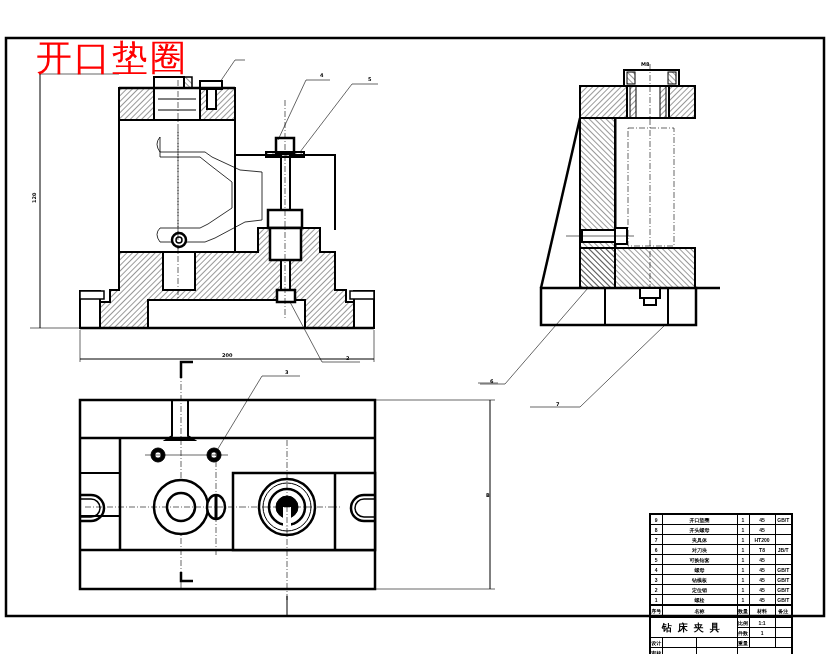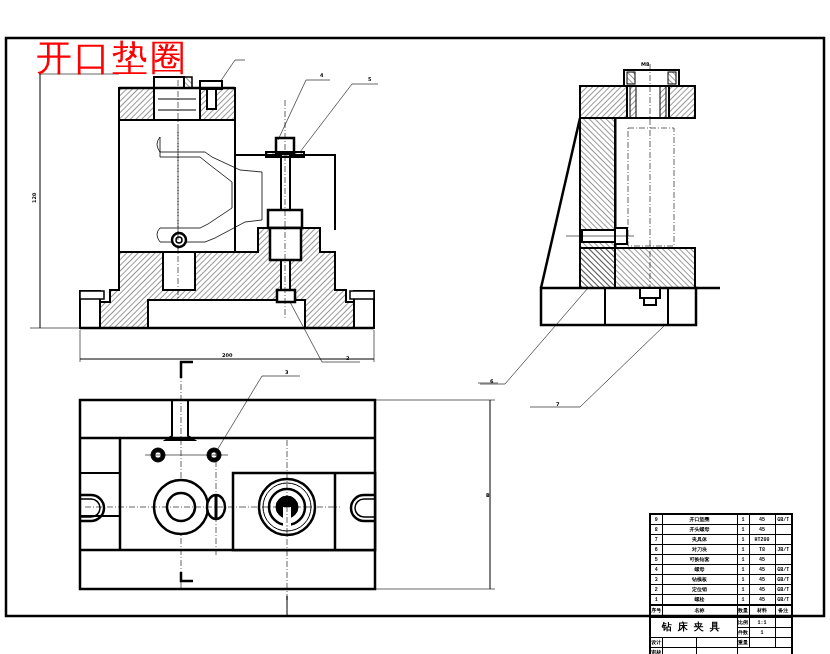--- a/index.html
+++ b/index.html
@@ -1,19 +1,19 @@
 <!DOCTYPE html>
 <html><head>
 <meta charset="utf-8">
 <style>
   html, body { margin:0; padding:0; background:#ffffff; }
   body { width:830px; height:654px; position:relative; overflow:hidden; font-family:"DejaVu Sans", sans-serif; }
   #sheet { position:absolute; left:0; top:0; }
   .title-text { position:absolute; left:36px; top:36px; color:#ff0000; font-family:"DejaVu Serif", serif; font-size:36px; letter-spacing:2px; line-height:44px; white-space:nowrap; }
-  .tb { position:absolute; left:649px; top:513px; width:144px; height:104px; font-family:Liberation Mono, monospace; color:#000; }
+  .tb { position:absolute; left:649px; top:513px; width:144px; height:104px; font-family:Liberation Sans, sans-serif; color:#000; }
   .tb table { border-collapse:collapse; width:100%; table-layout:fixed; }
   .tb td { border:1px solid #000; height:9px; padding:0; font-size:5px; line-height:8px; text-align:center; overflow:hidden; white-space:nowrap; font-weight:bold; }
   .tb .bom { border:2px solid #000; }
   .tb .hdr td { border-top:2px solid #000; border-bottom:2px solid #000; }
   .tb .name-cell { font-size:10px; letter-spacing:6px; font-weight:bold; }
   .lbl { font-family:"DejaVu Sans", sans-serif; font-size:5px; font-weight:bold; fill:#000; }
 </style>
 </head>
 <body>
 

